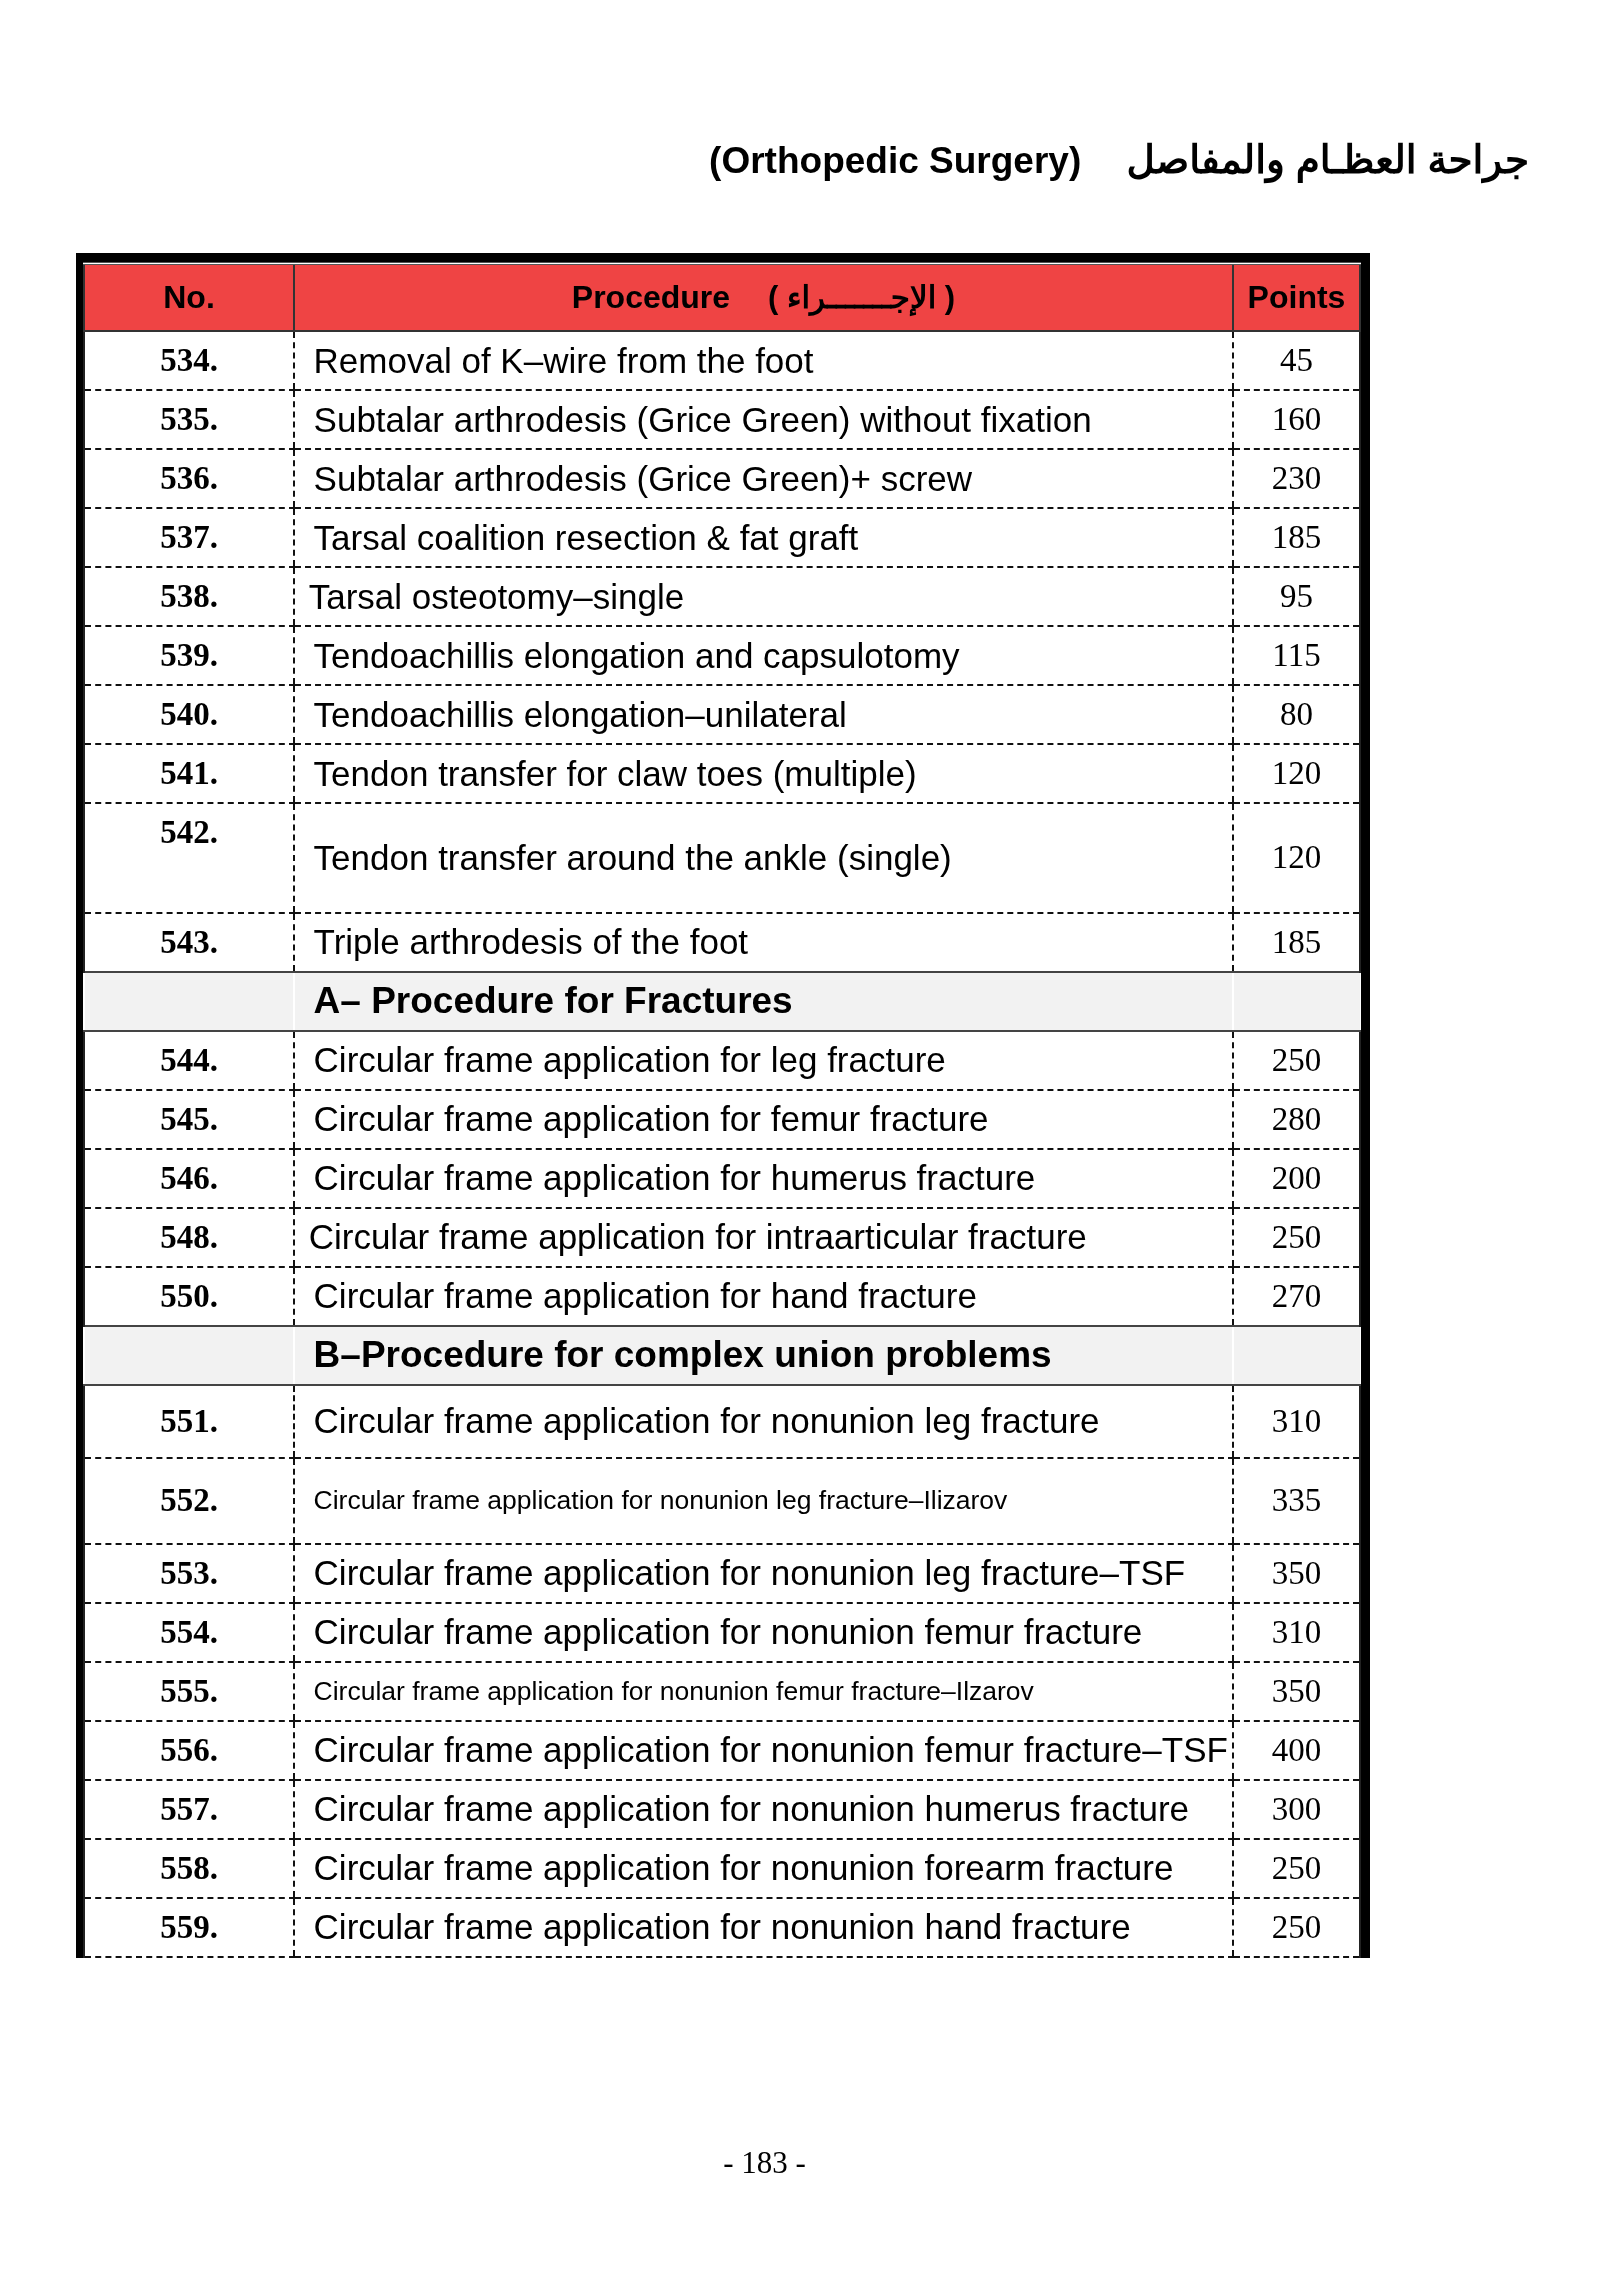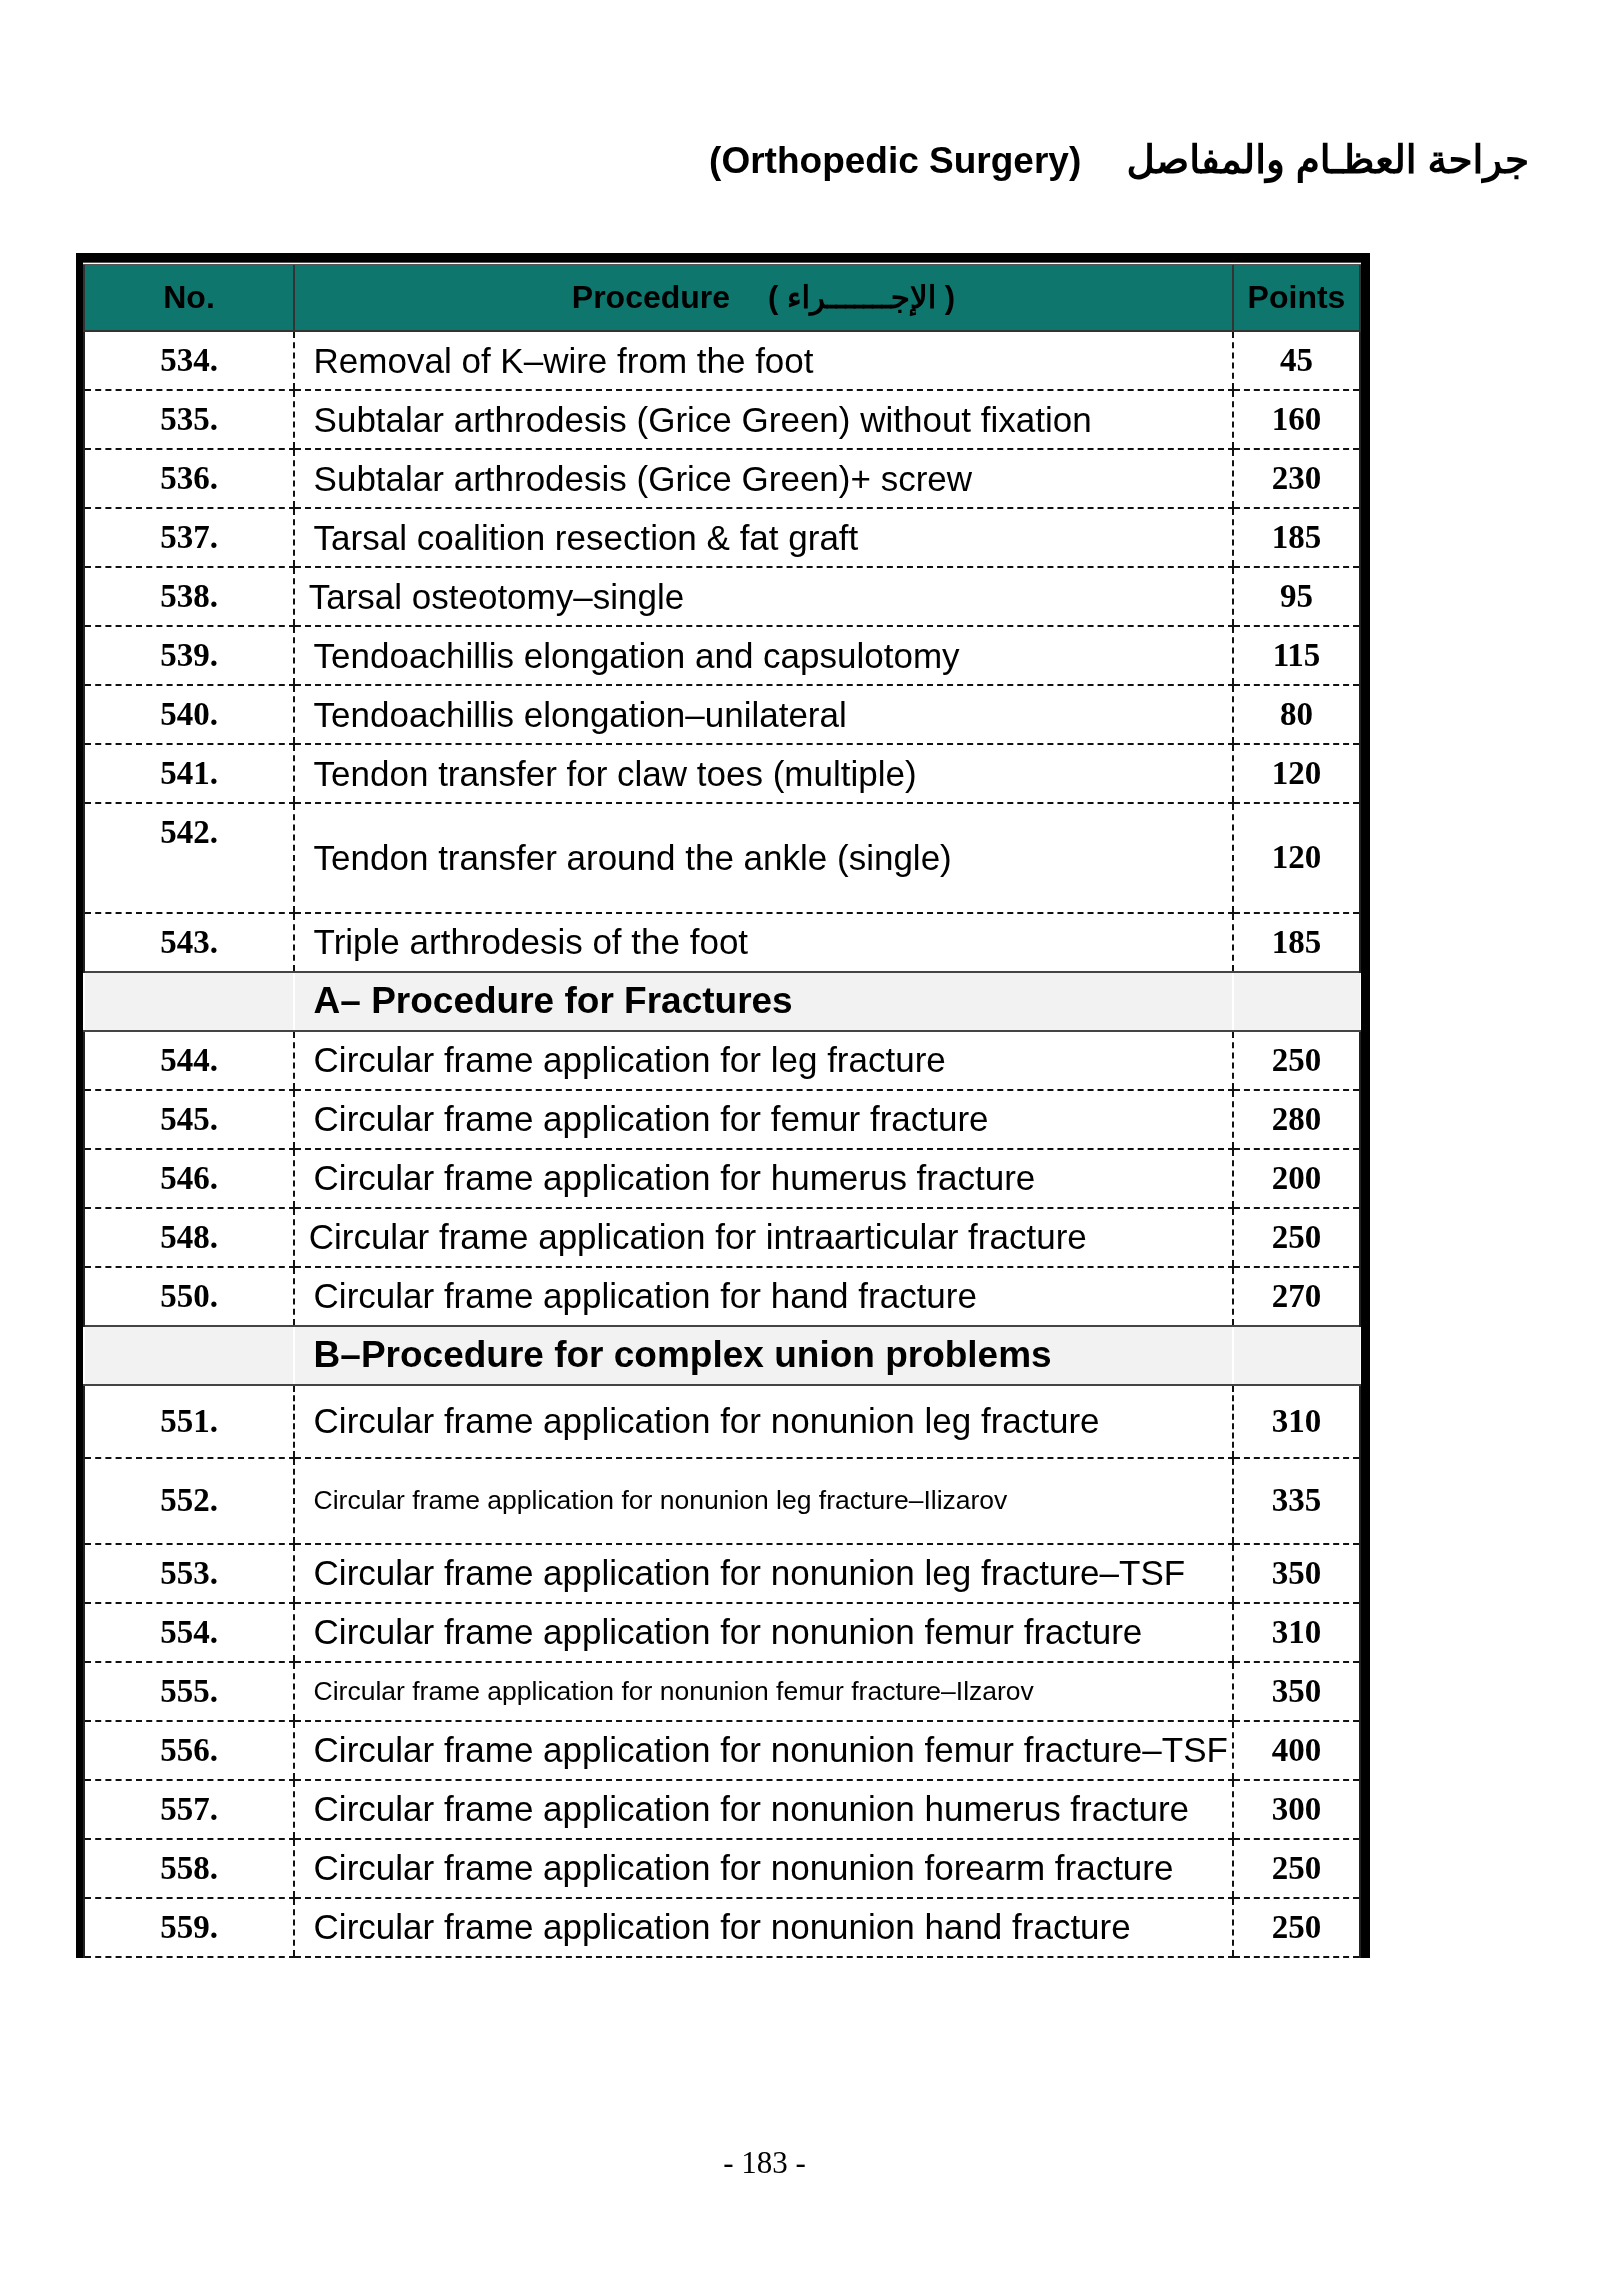--- a/index.html
+++ b/index.html
@@ -42,21 +42,21 @@
     table.proc {
       border-collapse: collapse;
       width: 100%;
       table-layout: fixed;
     }
     table.proc col.c-no { width: 210px; }
     table.proc col.c-proc { width: 939px; }
     table.proc col.c-pts { width: 127px; }
 
     table.proc th {
-      background: #0f766e;
+      background: #ef4444;
       font-family: "Liberation Sans", sans-serif;
       font-weight: bold;
       font-size: 32px;
       height: 65px;
       border: 2.9px double #333;
       border-top: 3.9px double #555;
       padding: 0;
       text-align: center;
       vertical-align: middle;
     }
@@ -79,21 +79,21 @@
     table.proc td.proc {
       font-family: "Liberation Sans", sans-serif;
       font-size: 35px;
       padding-left: 18.6px;
       text-align: left;
     }
     table.proc td.proc.small { font-size: 26.5px; }
     table.proc td.proc.flush { padding-left: 13.7px; }
     table.proc td.pts {
       font-family: "Liberation Serif", serif;
-      font-weight: bold;
+      font-weight: normal;
       font-size: 33px;
       text-align: center;
       border-left: 2.9px dashed #111;
       border-right: 2px solid #222;
     }
     table.proc tr.tall td { height: 98px; }
     table.proc tr.tall td.no { vertical-align: top; padding-top: 9.8px; }
     table.proc tr.mid td { height: 84px; }
     table.proc tr.mid2 td { height: 71px; }
 

